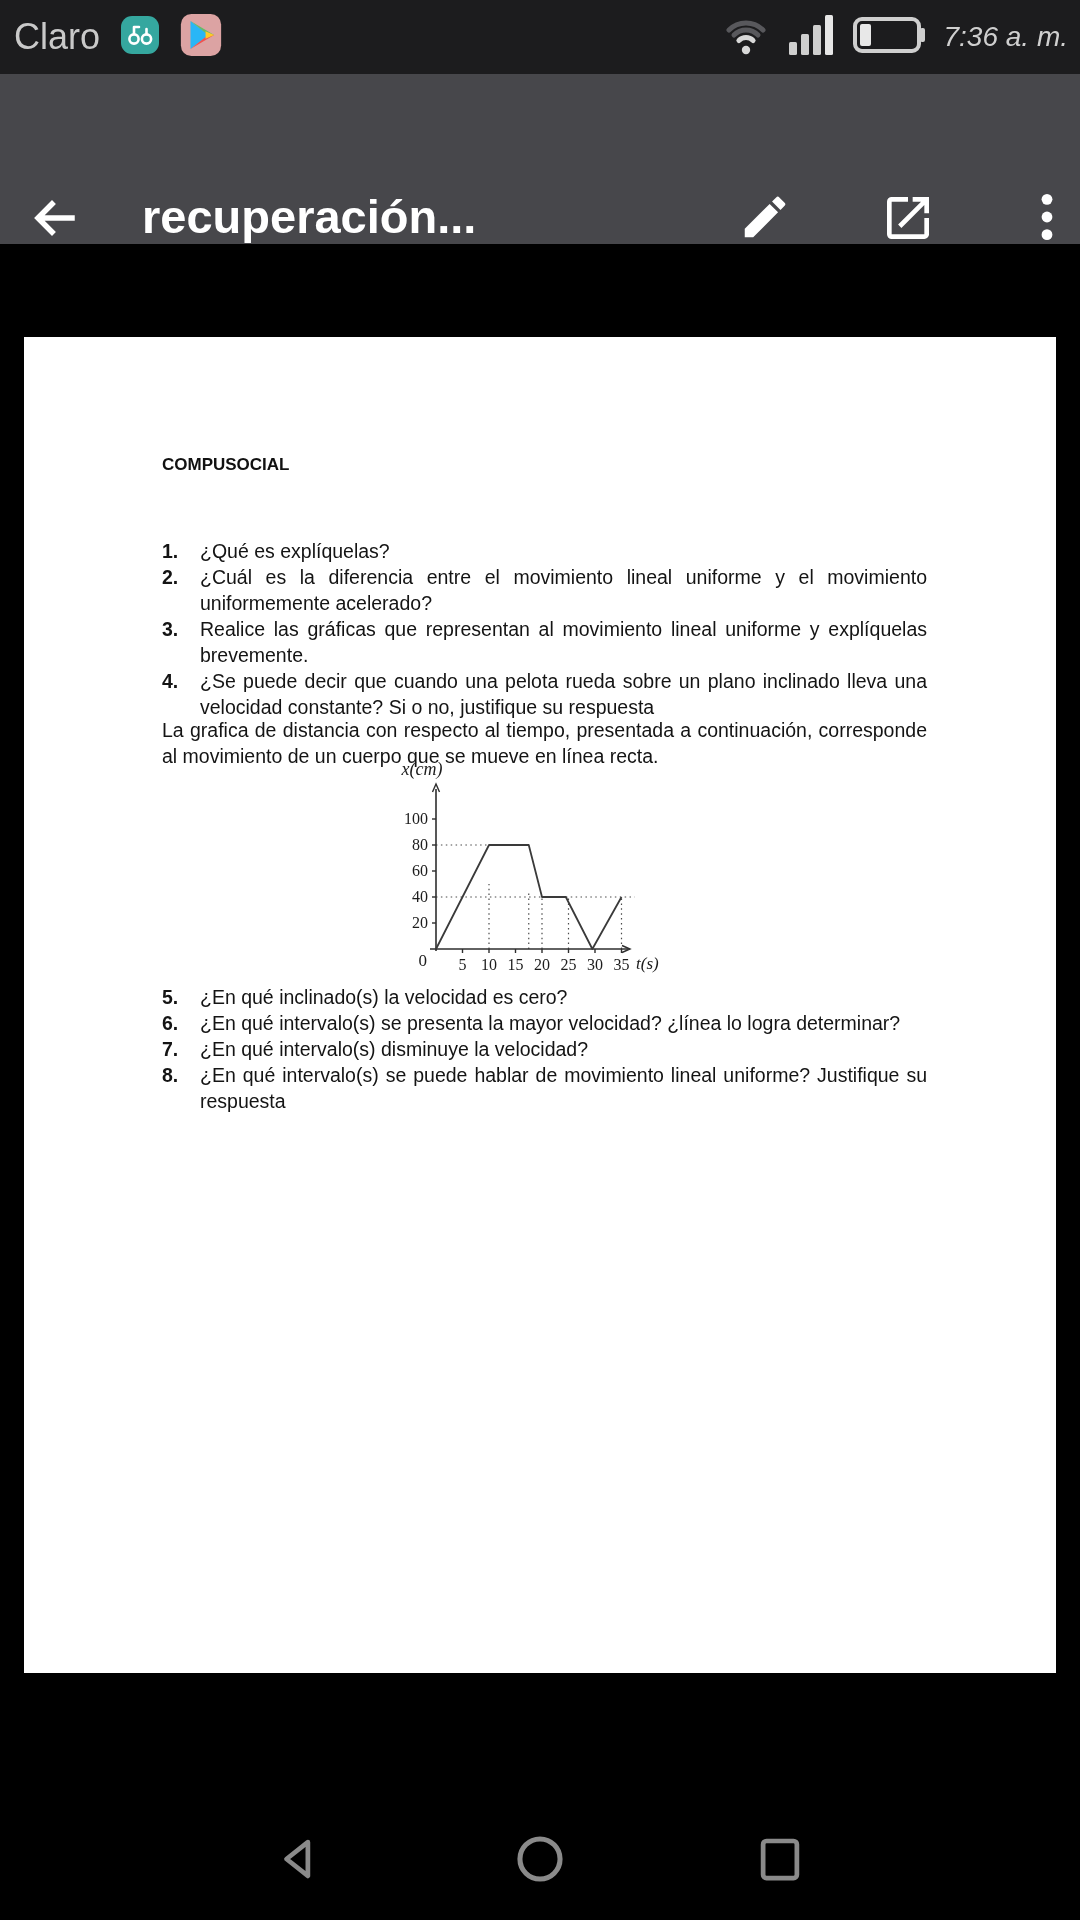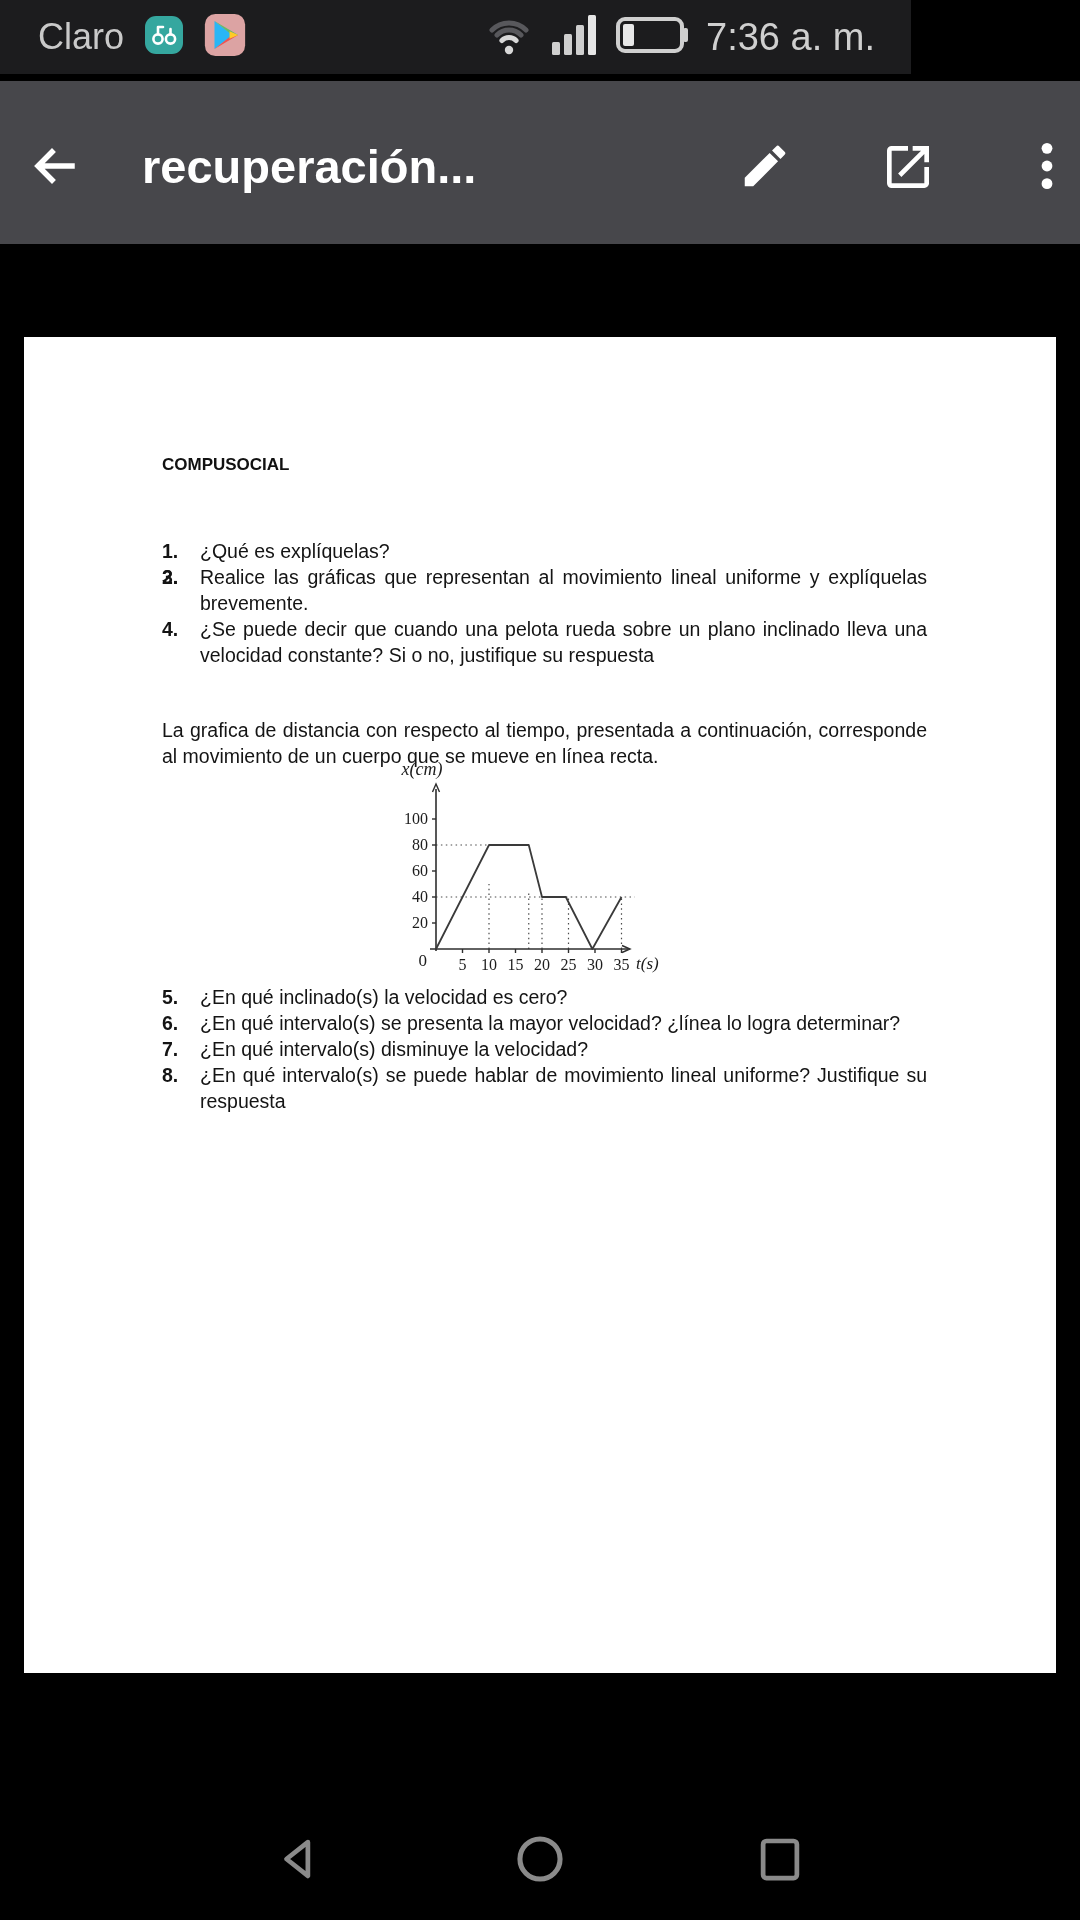--- a/index.html
+++ b/index.html
@@ -1,30 +1,30 @@
 <!DOCTYPE html>
 <html><head>
 <meta charset="utf-8">
 <style>
   html,body{margin:0;padding:0;background:#000;}
   .screen{position:relative;width:1080px;height:1920px;background:#000;overflow:hidden;
           font-family:"Liberation Sans",sans-serif;}
 
   
-  .status-bar{position:absolute;left:0;top:0;width:911px;height:74px;background:#1c1c1e;
-              display:flex;align-items:center;padding:0 32px;box-sizing:border-box;}
+  .status-bar{position:absolute;left:0;top:0;width:1080px;height:74px;background:#1c1c1e;
+              display:flex;align-items:center;padding:0 8px;box-sizing:border-box;}
   .carrier{font-size:36px;color:#c9c9c9;margin-left:6px;}
   .sb-appicon{margin-left:20px;flex:none;}
   .flex-spacer{flex:1;}
   .sb-ico{margin-left:18px;flex:none;}
-  .clock{font-size:38px;color:#cfcfcf;margin-left:16px;margin-right:4px;}
+  .clock{font-size:28px;color:#cfcfcf;margin-left:16px;margin-right:4px;font-style:italic;}
 
   
   .app-bar{position:absolute;left:0;top:74px;width:1080px;height:170px;background:#47474b;
-           display:flex;align-items:center;padding:0 28px;box-sizing:border-box;margin-top:7px;}
+           display:flex;align-items:flex-end;padding:0 28px;box-sizing:border-box;}
   .back-btn{flex:none;width:52px;height:52px;}
   .apptitle{color:#fff;font-size:47px;font-weight:700;margin-left:62px;white-space:nowrap;}
   .ab-action{flex:none;width:54px;height:54px;margin-left:88px;}
 
   
   .viewer{position:absolute;left:0;top:244px;width:1080px;height:1560px;background:#000;}
   .page{position:absolute;left:24px;top:93px;width:1032px;height:1336px;background:#ffffff;}
 
   .doc-heading{position:absolute;left:138px;top:114px;width:765px;
                font-size:17px;line-height:27px;font-weight:700;color:#111;}
@@ -136,20 +136,21 @@
         <div>COMPUSOCIAL</div>
       </div>
 
       <div class="qlist list-intro">
         <div class="q">
           <span class="qnum">1.</span>
           <span>¿Qué es explíquelas?</span>
         </div>
         <div class="q">
           <span class="qnum">2.</span>
+          <span>¿Cuál es la diferencia entre el movimiento lineal uniforme y el movimiento uniformemente acelerado?</span>
         </div>
         <div class="q">
           <span class="qnum">3.</span>
           <span>Realice las gráficas que representan al movimiento lineal uniforme y explíquelas brevemente.</span>
         </div>
         <div class="q">
           <span class="qnum">4.</span>
           <span>¿Se puede decir que cuando una pelota rueda sobre un plano inclinado lleva una velocidad constante? Si o no, justifique su respuesta</span>
         </div>
       </div>

